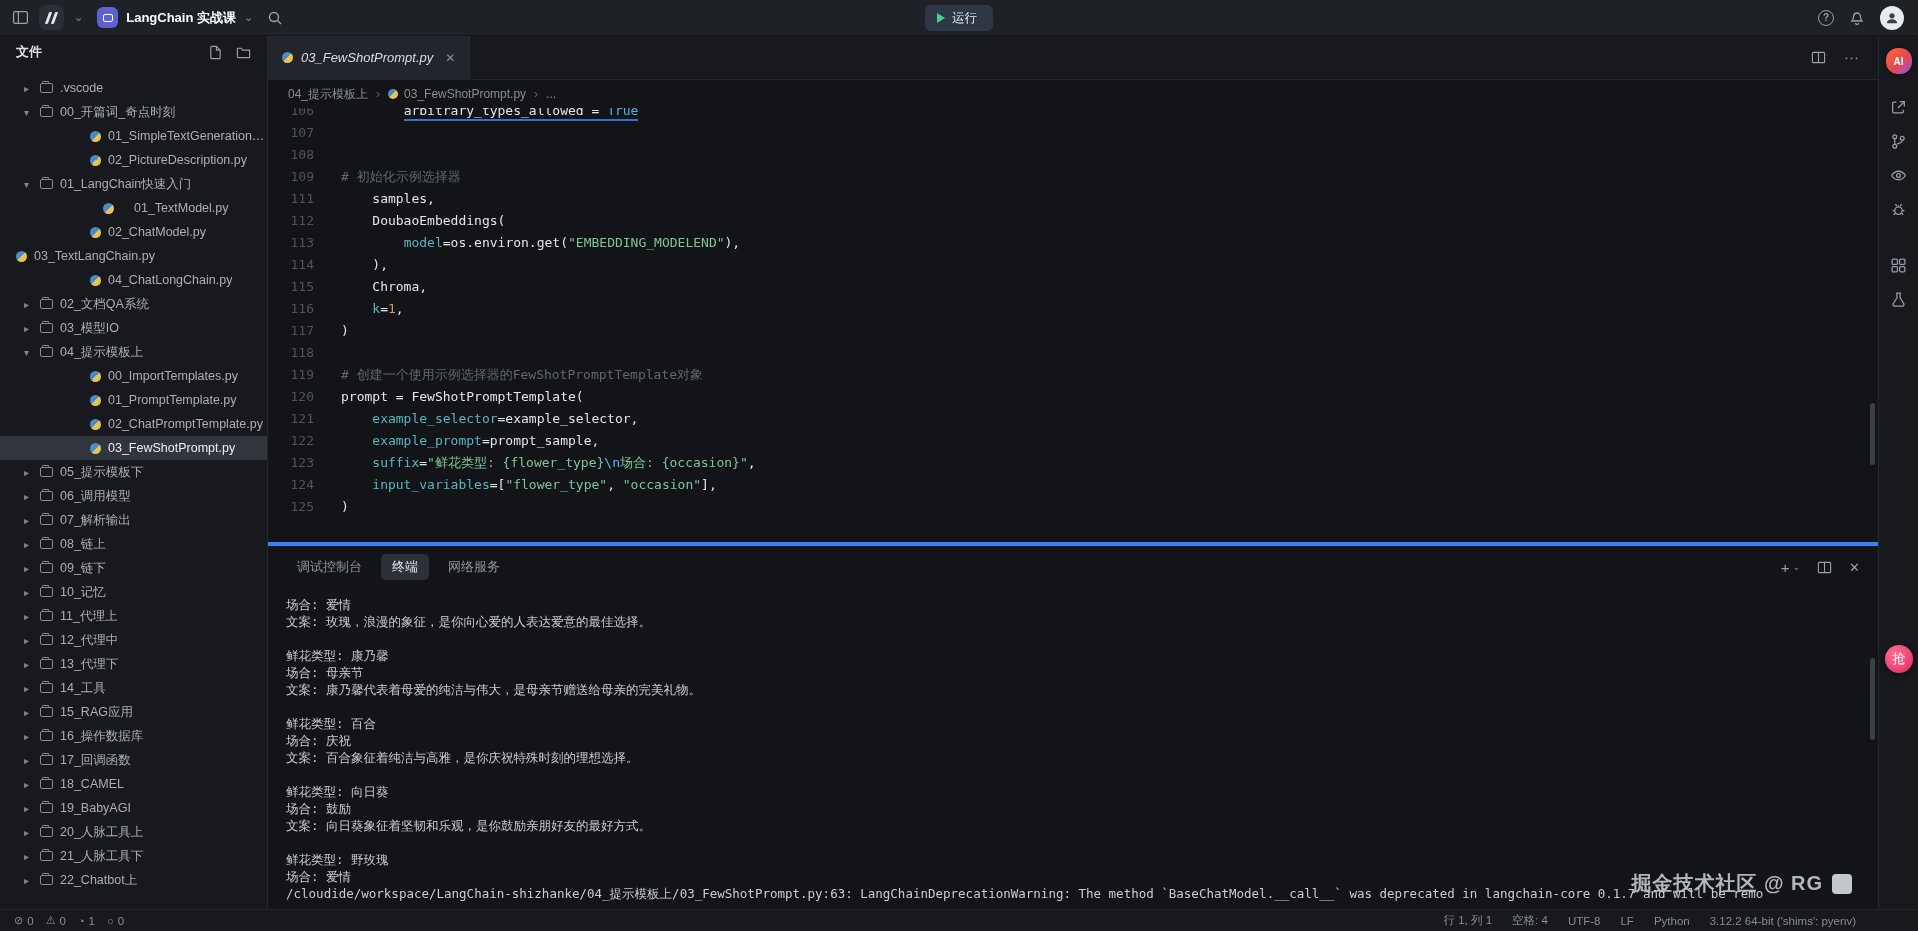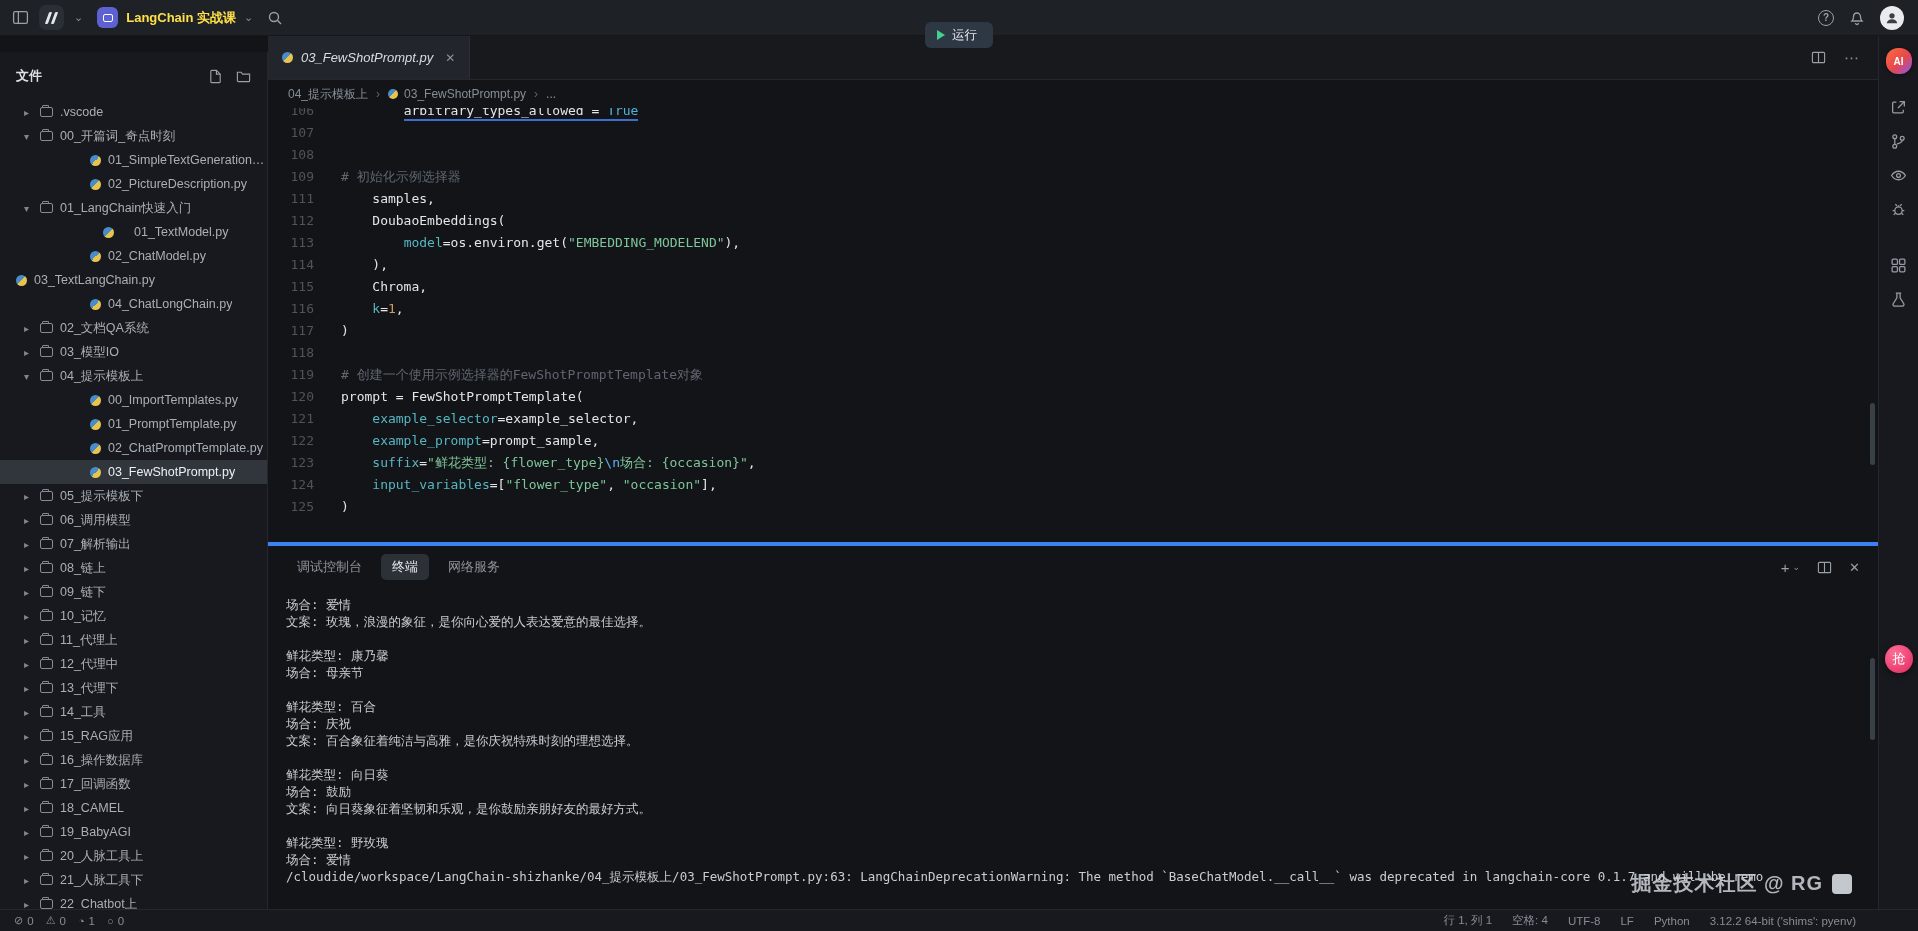--- a/index.html
+++ b/index.html
@@ -11,32 +11,32 @@
   .topbar{position:absolute;top:0;left:0;right:0;height:36px;background:#1e2126;
     border-bottom:1px solid #15171b;display:flex;align-items:center;z-index:5;}
   .tb-left{display:flex;align-items:center;gap:10px;padding-left:12px;}
   .icon-btn{display:flex;align-items:center;justify-content:center;color:#9aa0a7;cursor:pointer;}
   .logo{width:25px;height:25px;border-radius:7px;background:#2a2e35;display:flex;align-items:center;justify-content:center;cursor:pointer;}
   .logo i{display:block;width:3px;height:12px;background:#e3e6ea;transform:skewX(-20deg);border-radius:1px;margin:0 1.5px;}
   .caret{color:#8b9198;font-size:11px;line-height:1;cursor:pointer;}
   .ws-chip{display:flex;align-items:center;gap:8px;cursor:pointer;padding:0 4px;}
   .ws-icon{width:21px;height:21px;border-radius:6px;background:#5d61d2;display:flex;align-items:center;justify-content:center;}
   .ws-icon i{display:block;width:10px;height:8px;border:1.5px solid #fff;border-radius:2px;}
-  .ws-name{font-size:13px;font-weight:700;color:#fde047;white-space:nowrap;}
-  .run-btn{position:absolute;left:50%;top:22px;transform:translateX(-50%);height:26px;
+  .ws-name{font-size:13px;font-weight:700;color:#ffffff;white-space:nowrap;}
+  .run-btn{position:absolute;left:50%;top:5px;transform:translateX(-50%);height:26px;
     padding:0 16px 0 12px;border-radius:6px;background:#2e3845;display:flex;align-items:center;gap:7px;cursor:pointer;}
   .play{width:0;height:0;border-left:8px solid #46cf8d;border-top:5px solid transparent;border-bottom:5px solid transparent;}
   .run-label{font-size:12.5px;color:#e6e9ec;}
   .tb-right{margin-left:auto;display:flex;align-items:center;gap:15px;padding-right:14px;}
   .help-circle{width:16px;height:16px;border:1.4px solid #9aa0a7;border-radius:50%;color:#9aa0a7;
     font-size:10px;font-weight:700;display:flex;align-items:center;justify-content:center;cursor:pointer;}
   .avatar{width:24px;height:24px;border-radius:50%;background:#e9ebee;display:flex;align-items:center;justify-content:center;cursor:pointer;}
 
   
-  .sidebar{position:absolute;left:0;top:52px;bottom:22px;width:268px;background:#17191e;
+  .sidebar{position:absolute;left:0;top:28px;bottom:22px;width:268px;background:#17191e;
     border-right:1px solid #24272c;display:flex;flex-direction:column;}
   .sb-header{height:48px;display:flex;align-items:center;padding:0 16px;}
   .sb-title{font-size:13px;font-weight:700;color:#dcdfe3;}
   .sb-actions{margin-left:auto;display:flex;gap:13px;color:#9aa0a7;}
   .tree{flex:1;overflow:hidden;}
   .tree-row{height:24px;display:flex;align-items:center;font-size:12.5px;color:#aaafb6;cursor:pointer;white-space:nowrap;}
   .tree-row.selected{background:#31363d;color:#edeff1;}
   .chev{width:16px;font-size:10px;color:#80868d;flex:none;}
   .folder-ic{width:13px;height:10px;border:1px solid #868c94;border-radius:2px;position:relative;margin-right:7px;flex:none;}
   .folder-ic::before{content:"";position:absolute;top:-3.5px;left:1px;width:5px;height:2.5px;
@@ -483,20 +483,21 @@
         </span>
         <span class="pa-close">✕</span>
       </div>
     </div>
     <div class="terminal">
         <div class="tline">场合: 爱情</div>
         <div class="tline">文案: 玫瑰，浪漫的象征，是你向心爱的人表达爱意的最佳选择。</div>
         <div class="tline">&nbsp;</div>
         <div class="tline">鲜花类型: 康乃馨</div>
         <div class="tline">场合: 母亲节</div>
+        <div class="tline">文案: 康乃馨代表着母爱的纯洁与伟大，是母亲节赠送给母亲的完美礼物。</div>
         <div class="tline">&nbsp;</div>
         <div class="tline">鲜花类型: 百合</div>
         <div class="tline">场合: 庆祝</div>
         <div class="tline">文案: 百合象征着纯洁与高雅，是你庆祝特殊时刻的理想选择。</div>
         <div class="tline">&nbsp;</div>
         <div class="tline">鲜花类型: 向日葵</div>
         <div class="tline">场合: 鼓励</div>
         <div class="tline">文案: 向日葵象征着坚韧和乐观，是你鼓励亲朋好友的最好方式。</div>
         <div class="tline">&nbsp;</div>
         <div class="tline">鲜花类型: 野玫瑰</div>

